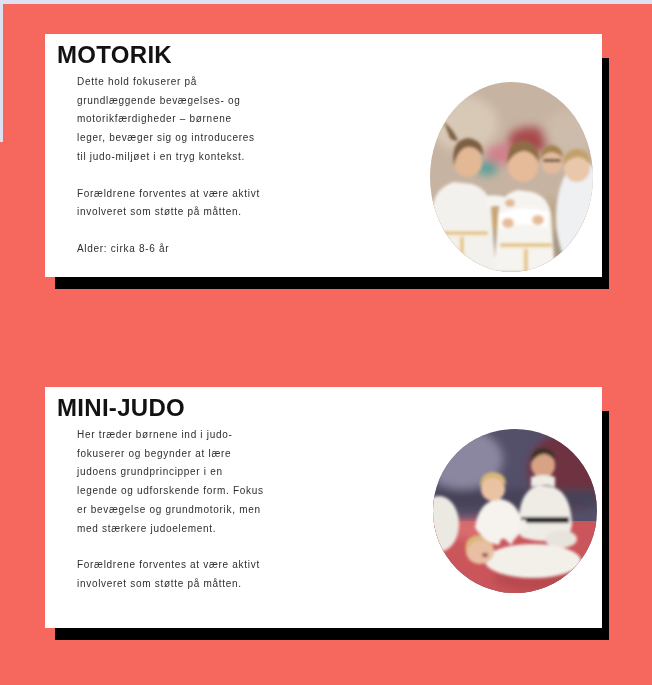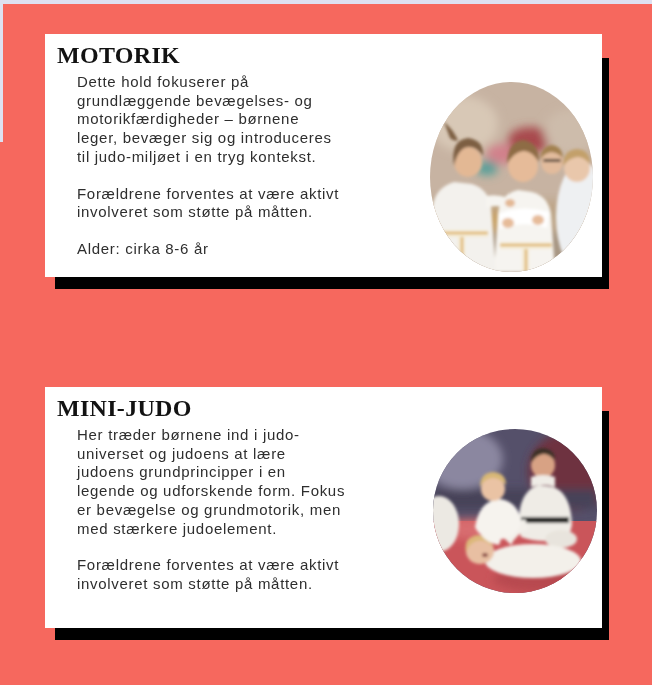--- a/index.html
+++ b/index.html
@@ -21,26 +21,26 @@
     position:absolute; left:10px; top:24px; right:-7px; bottom:-12px;
     background:#000000;
   }
   .card {
     position:absolute; inset:0;
     background:#FFFFFF;
   }
   .card-title {
     position:absolute; left:12px; top:6px; margin:0;
     font-size:24px; line-height:30px; font-weight:800;
-    letter-spacing:0.3px; color:#121212;font-family:Liberation Serif, serif;
+    letter-spacing:0.3px; color:#121212;
   }
   .card-body { position:absolute; left:32px; top:39px; width:362px; }
   .card-body p {
     margin:0 0 18px 0;
-    font-size:15px; line-height:18.7px;
+    font-size:10px; line-height:18.7px;
     letter-spacing:0.7px; color:#2E2E2E;
     white-space:pre-line;
   }
   .card-body p:last-child { margin-bottom:0; }
 
   .photo { position:absolute; }
   .photo-1 { left:385px; top:48px; width:163px; height:190px; }
   .photo-2 { left:388px; top:42px; width:164px; height:164px; }
   .photo svg { display:block; }
 </style>
@@ -123,21 +123,21 @@
       </div>
     </div>
   </section>
 
   <section class="card-wrap second">
     <div class="card-shadow"></div>
     <div class="card">
       <h2 class="card-title">MINI-JUDO</h2>
       <div class="card-body">
         <p>Her træder børnene ind i judo-
-universet og judoens at lære
+fokuserer og begynder at lære
 judoens grundprincipper i en
 legende og udforskende form. Fokus
 er bevægelse og grundmotorik, men
 med stærkere judoelement.</p>
         <p>Forældrene forventes at være aktivt
 involveret som støtte på måtten.</p>
       </div>
       <div class="photo photo-2" role="img" aria-label="photo-of-kids-practicing-judo-groundwork-on-red-mats">
         <svg viewBox="0 0 164 164" width="164" height="164">
           <defs>

